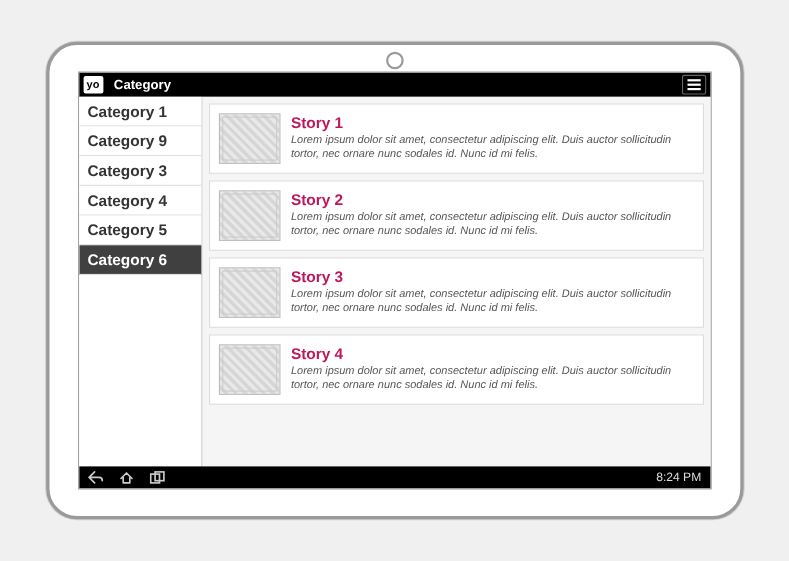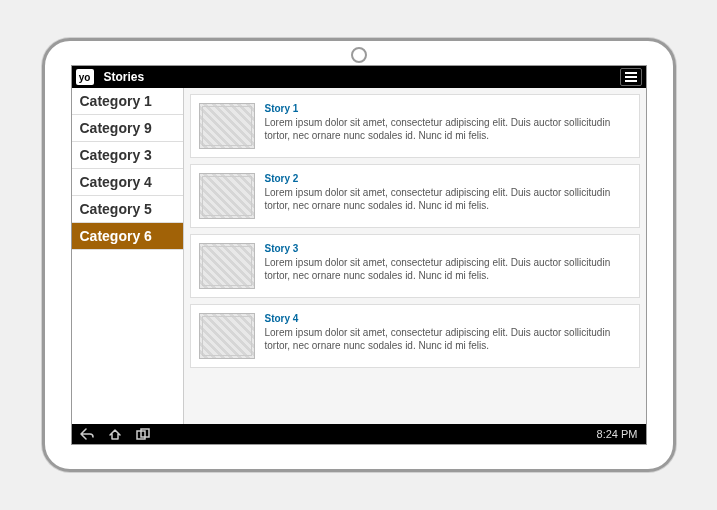--- a/index.html
+++ b/index.html
@@ -97,21 +97,21 @@
   .cat-item {
     padding: 5px 8px;
     font-size: 14px;
     font-weight: bold;
     color: #333;
     border-bottom: 1px solid #ddd;
     cursor: pointer;
     background: #fff;
   }
   .cat-item.selected {
-    background: #a16207;
+    background: #404040;
     color: #fff;
   }
   .stories {
     flex: 1;
     overflow-y: auto;
     padding: 6px 6px;
   }
   .story-row {
     background: #fff;
     border: 1px solid #ddd;
@@ -136,29 +136,30 @@
     position: relative;
   }
   .thumb::after{
     content:"";
     position:absolute;
     inset:2px;
     border:1px solid #ccc;
   }
   .story-text { flex: 1; }
   .story-title {
-    font-size: 10px;
-    font-weight: bold;
-    color: #0369a1;
+    font-size: 14px;
+    font-weight: bold;
+    color: #be185d;
     margin-bottom: 2px;
   }
   .story-desc {
     font-size: 10px;
     color: #555;
     line-height: 1.3;
+    font-style: italic;
   }
   .bottombar {
     height: 20px;
     background: #000;
     color: #fff;
     display: flex;
     align-items: center;
     padding: 0 8px;
     font-size: 11px;
   }
@@ -179,21 +180,21 @@
 </style>
 </head>
 <body>
 
 <div class="tablet-frame">
   <div class="camera"></div>
   <div class="screen">
 
     <div class="topbar">
       <div class="logo">yo</div>
-      <div class="topbar-title">Stories</div>
+      <div class="topbar-title">Category</div>
       <div class="menu-btn">
         <div></div>
           <div></div>
           <div></div>
       </div>
     </div>
 
     <div class="content">
       <div class="sidebar" id="sidebar">
           <div class="cat-item">Category 1</div>

